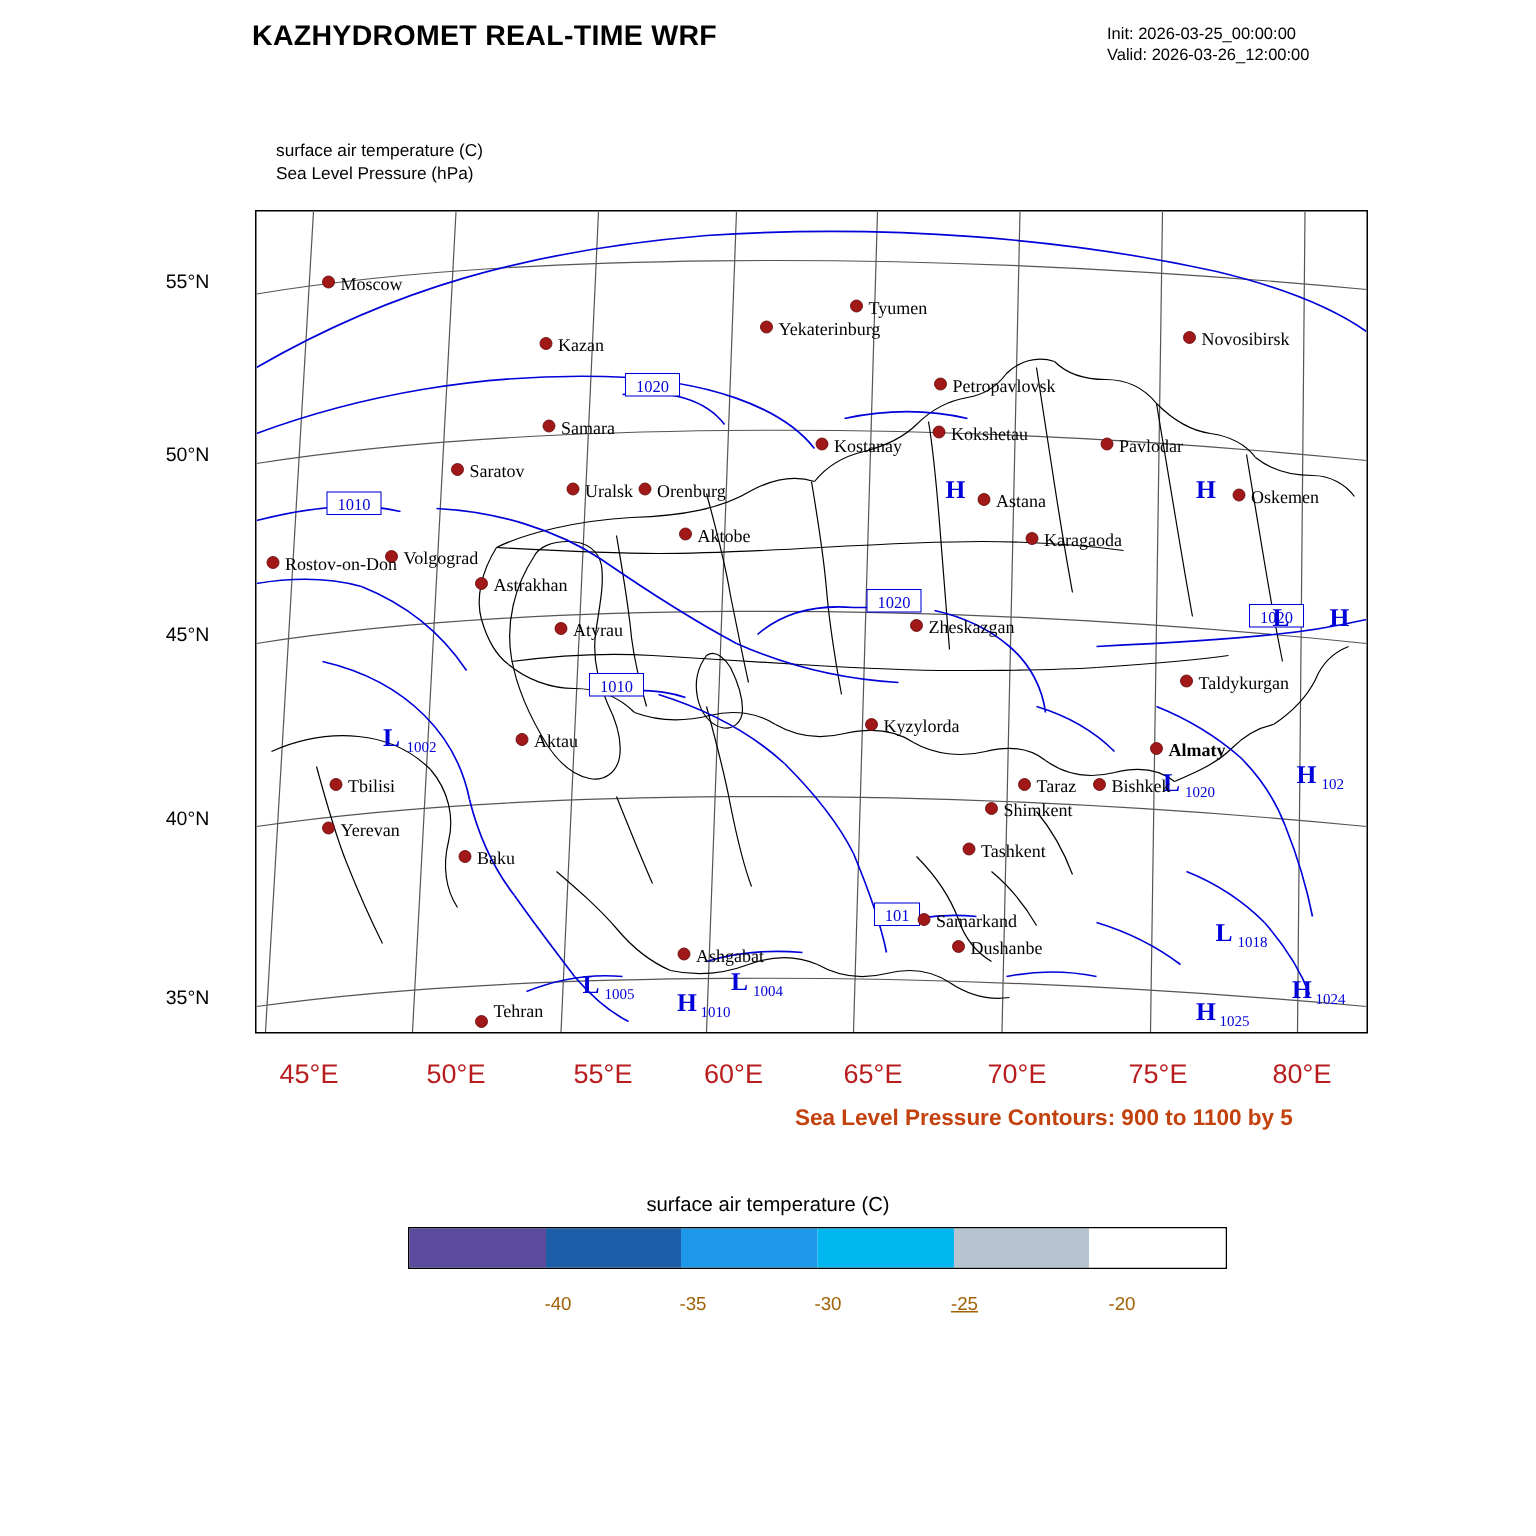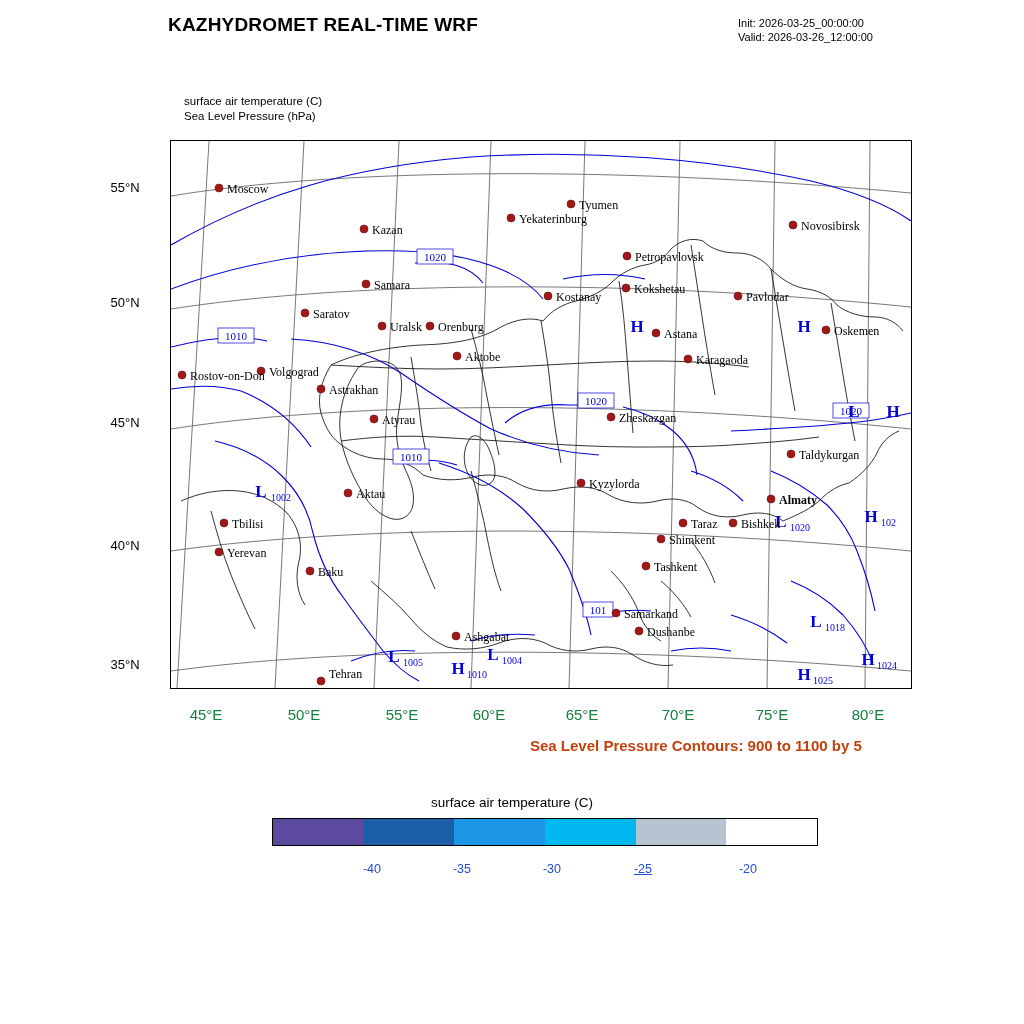--- a/index.html
+++ b/index.html
@@ -4,26 +4,26 @@
 <style>
   html,body{margin:0;padding:0;}
   body{width:1024px;height:1024px;background:#ffffff;font-family:"Liberation Sans",sans-serif;position:relative;overflow:hidden;}
   .abs{position:absolute;}
   #title{left:168px;top:14px;font-size:19px;font-weight:bold;color:#000;letter-spacing:.2px;}
   #init{left:738px;top:16px;font-size:11px;font-weight:normal;color:#000;line-height:14px;}
   #varlabels{left:184px;top:94px;font-size:11.5px;color:#000;line-height:15px;}
   #mapbox{left:170px;top:140px;width:740px;height:547px;border:1px solid #000;overflow:hidden;background:#fff;}
   #mapsvg{position:absolute;left:0;top:0;}
   .ylab{font-size:13px;color:#000;text-align:center;width:80px;}
-  .xlab{font-size:15px;color:#15803d;text-align:center;width:60px;}
+  .xlab{font-size:18px;color:#b91c1c;text-align:center;width:60px;}
   #slpnote{left:530px;top:737px;font-size:15px;color:#c2410c;font-weight:bold;}
   #cbtitle{left:0;top:795px;width:1024px;text-align:center;font-size:13.5px;color:#000;}
   #cbar{left:272px;top:818px;width:544px;height:26px;border:1px solid #000;display:flex;}
   #cbar div{height:100%;}
-  .cbtick{position:absolute;top:862px;font-size:12.5px;color:#1d4ed8;text-align:center;width:50px;}
+  .cbtick{position:absolute;top:862px;font-size:12.5px;color:#a16207;text-align:center;width:50px;}
   #footer{left:180px;top:980px;font-size:10.5px;font-weight:bold;color:#000;line-height:13px;}
   .city-dot{fill:#a01818;stroke:#6b0d0d;stroke-width:.6;}
   .city-name{font-size:12px;fill:#000;font-family:"Liberation Serif",serif;}
   .hl{font-family:"Liberation Serif",serif;fill:#0000d8;}
   .hlbig{font-size:17px;font-weight:bold;}
   .hlsm{font-size:10px;}
   .isolabel{font-size:11px;fill:#0000d8;font-family:"Liberation Serif",serif;}
 </style>
 </head>
 <body>

